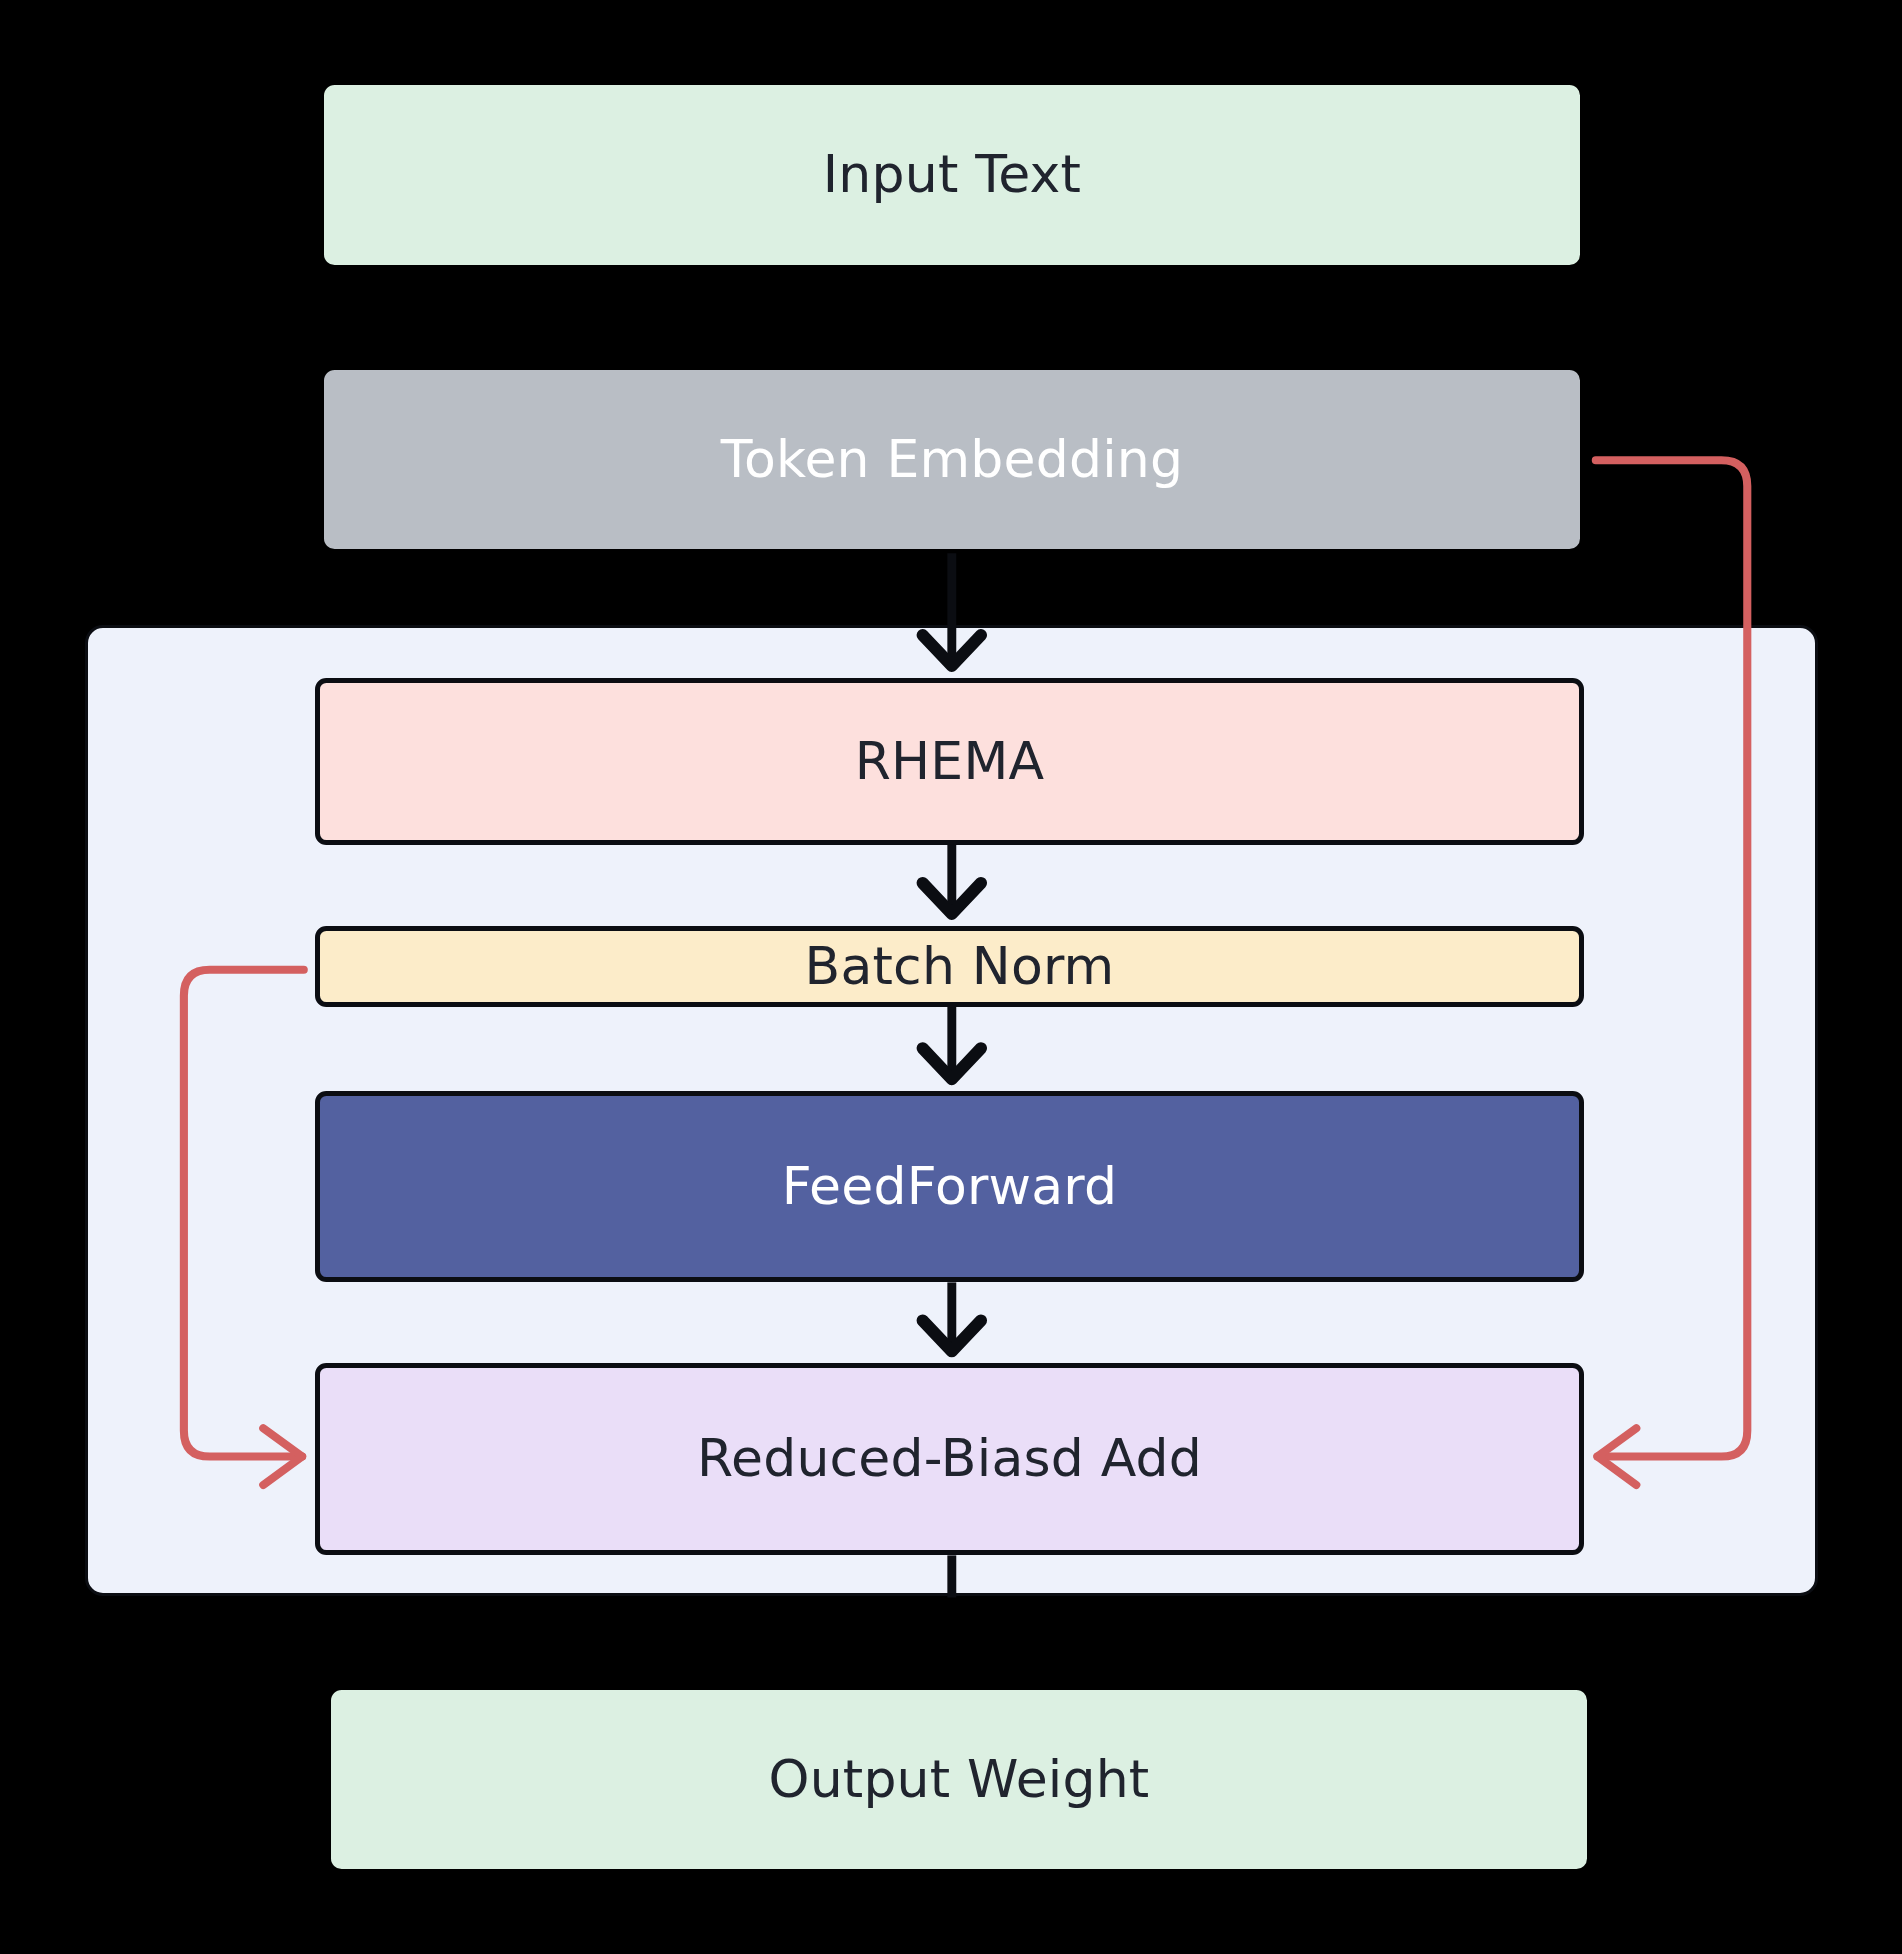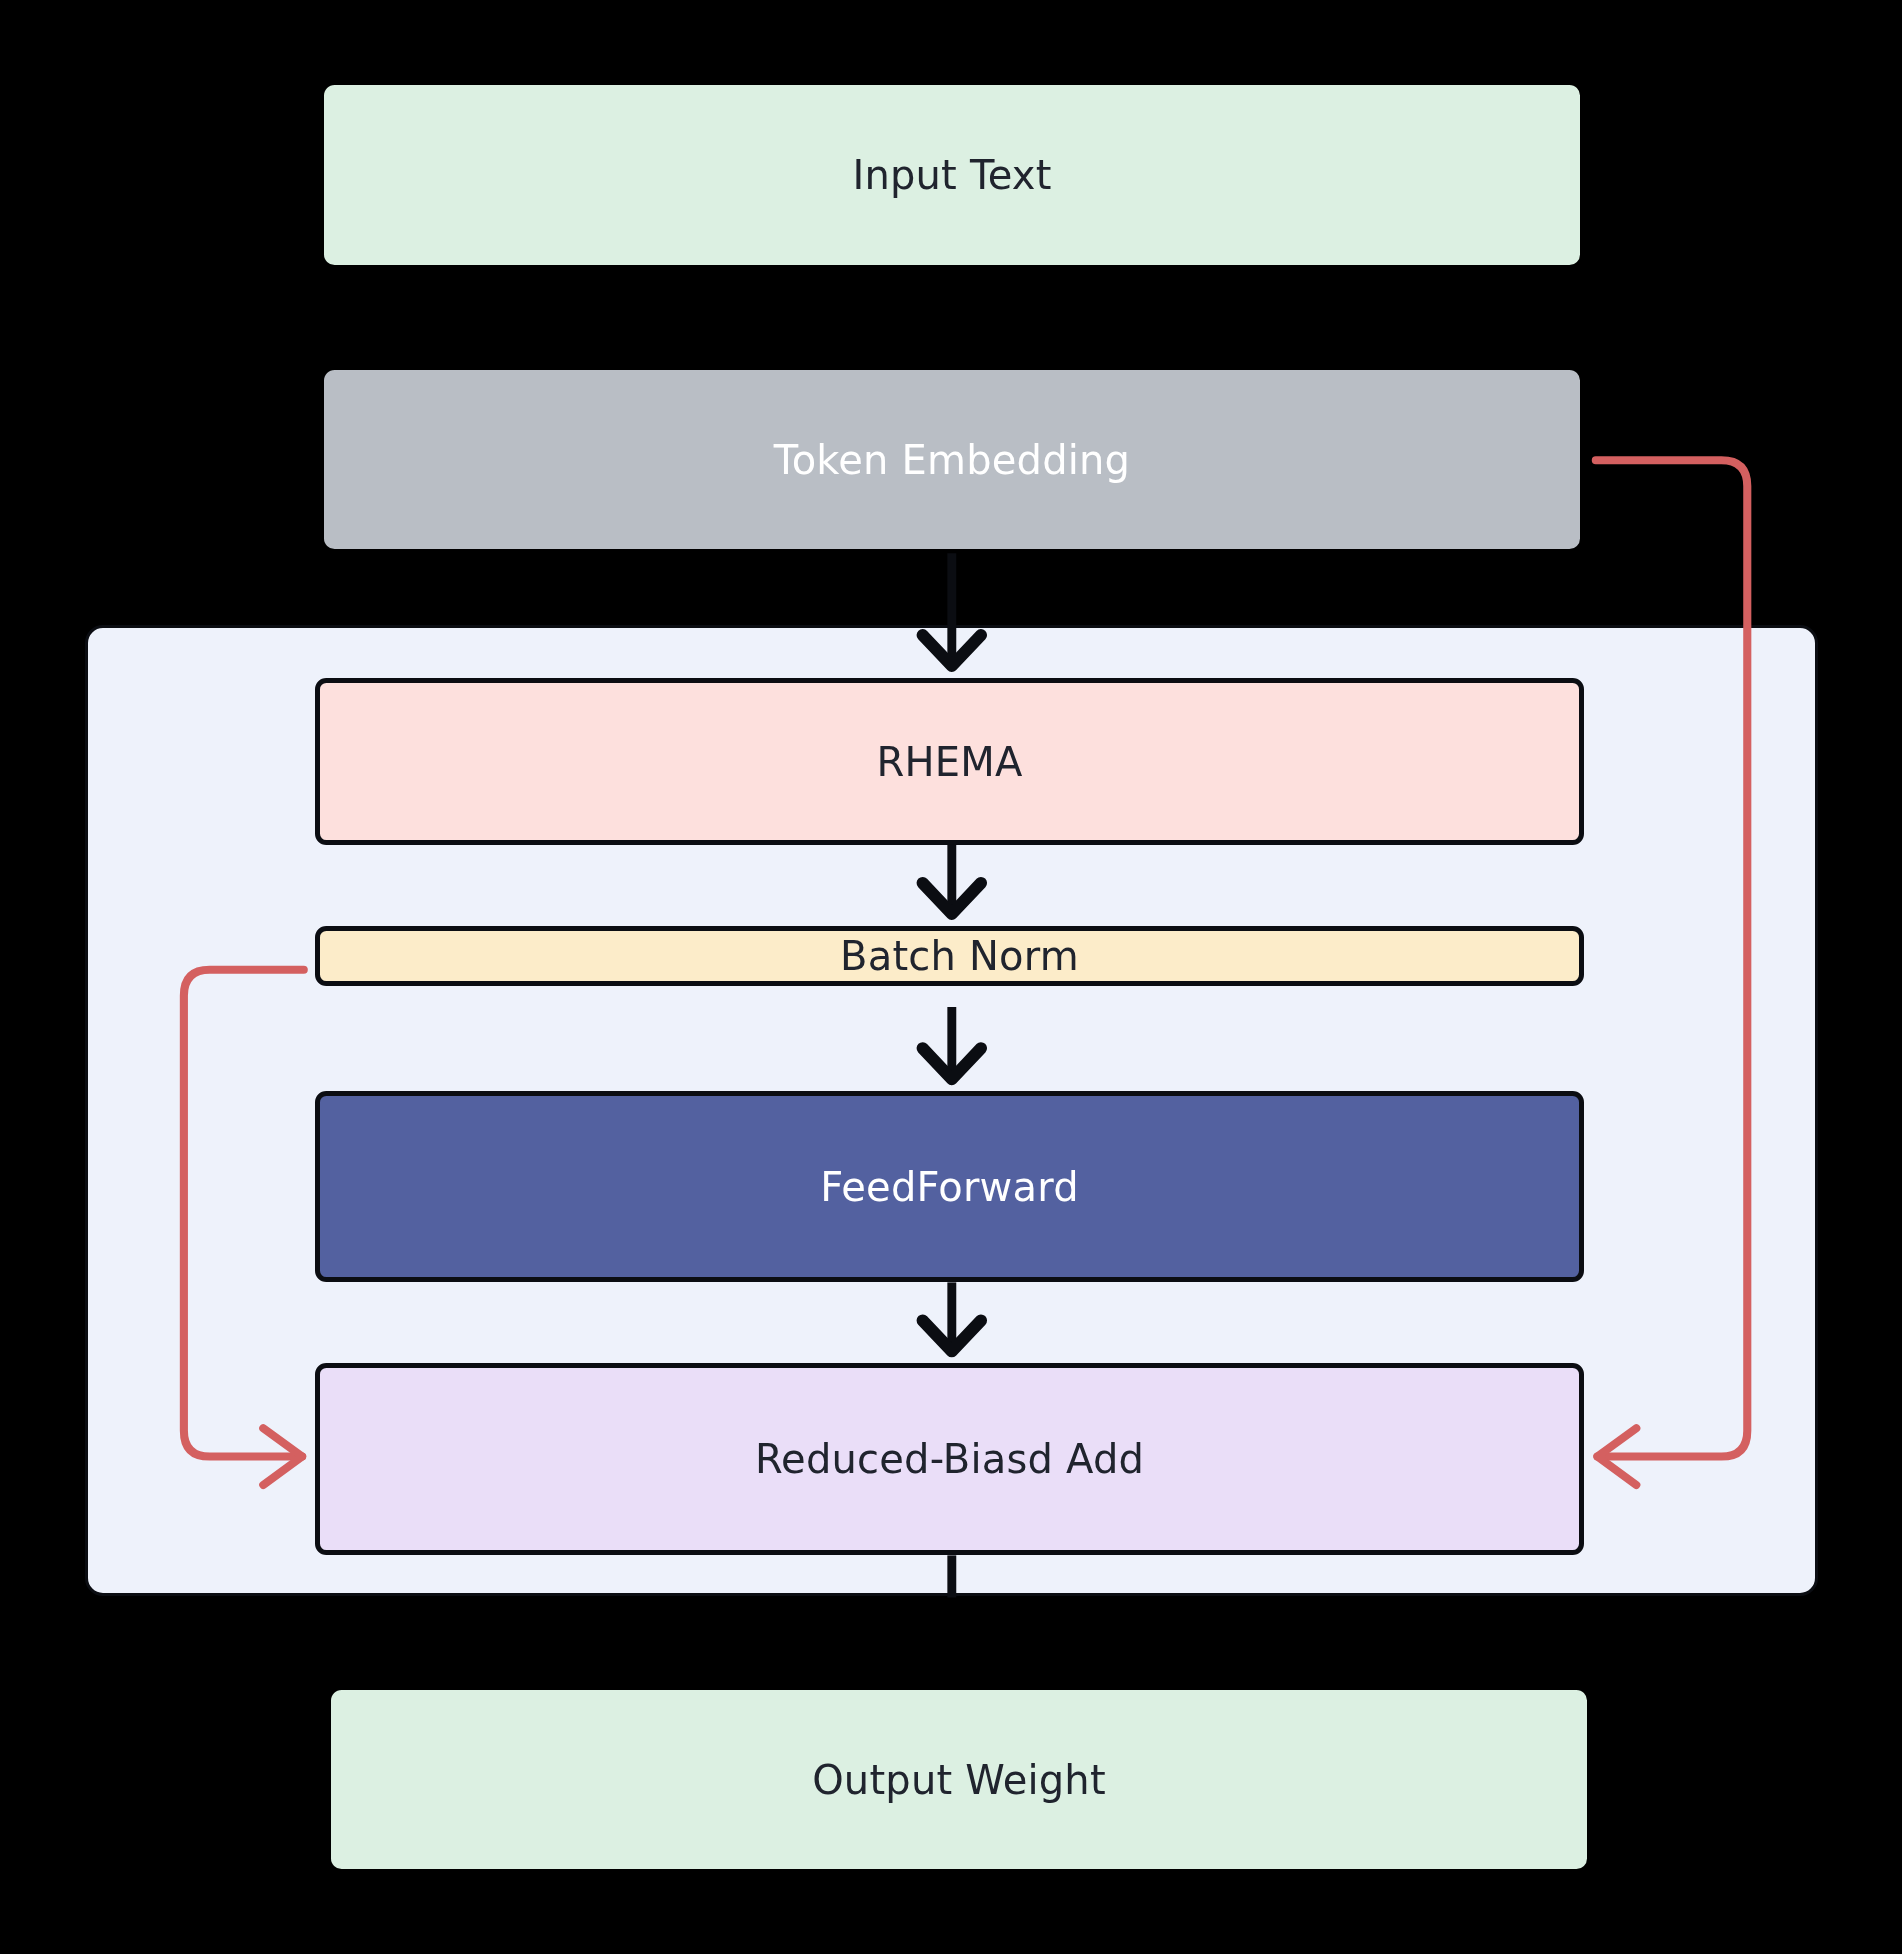--- a/index.html
+++ b/index.html
@@ -27,21 +27,21 @@
 
   .node {
     position: absolute;
     box-sizing: border-box;
     display: flex;
     align-items: center;
     justify-content: center;
     text-align: center;
     border-radius: 11.3px;
     border: 5.7px solid #0b0d12;
-    font-size: 40px;
+    font-size: 52px;
     font-weight: 400;
     letter-spacing: 0.2px;
     line-height: 1.1;
     white-space: nowrap;
   }
 
   
   .node.io {
     border-color: #000000;
     border-width: 4px;
@@ -84,21 +84,21 @@
   
   #node-rhema {
     left: 315px; top: 678px;
     width: 1269px; height: 167px;
     background: #fde0dd;
     color: #20242e;
   }
 
   #node-batch-norm {
     left: 315px; top: 926px;
-    width: 1269px; height: 60px;
+    width: 1269px; height: 81px;
     background: #fcecc9;
     color: #20242e;
     padding-left: 20px;
   }
 
   #node-feedforward {
     left: 315px; top: 1091px;
     width: 1269px; height: 191px;
     background: #5361a0;
     color: #ffffff;

